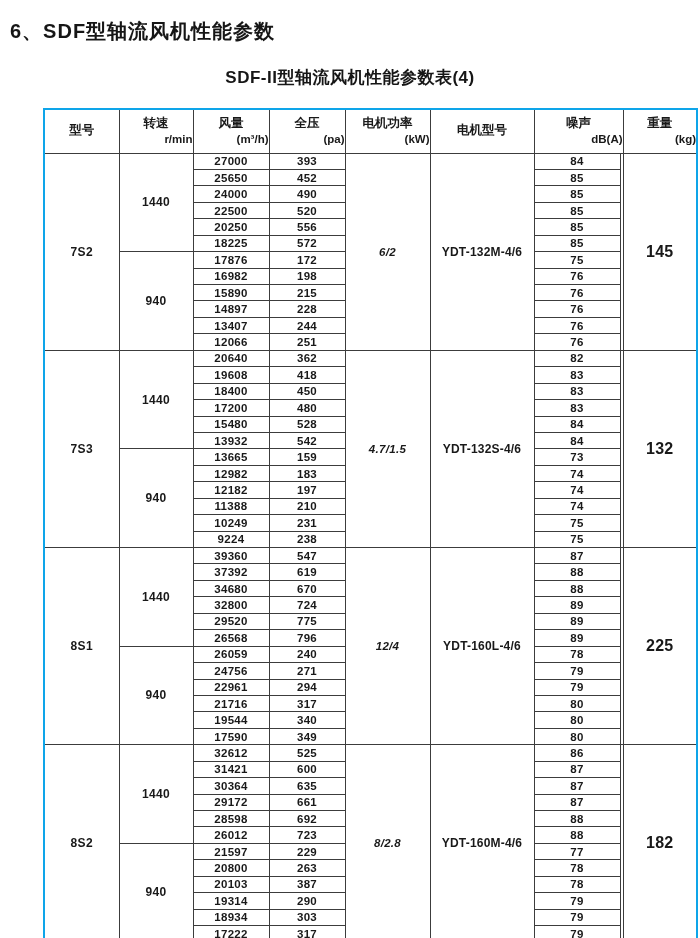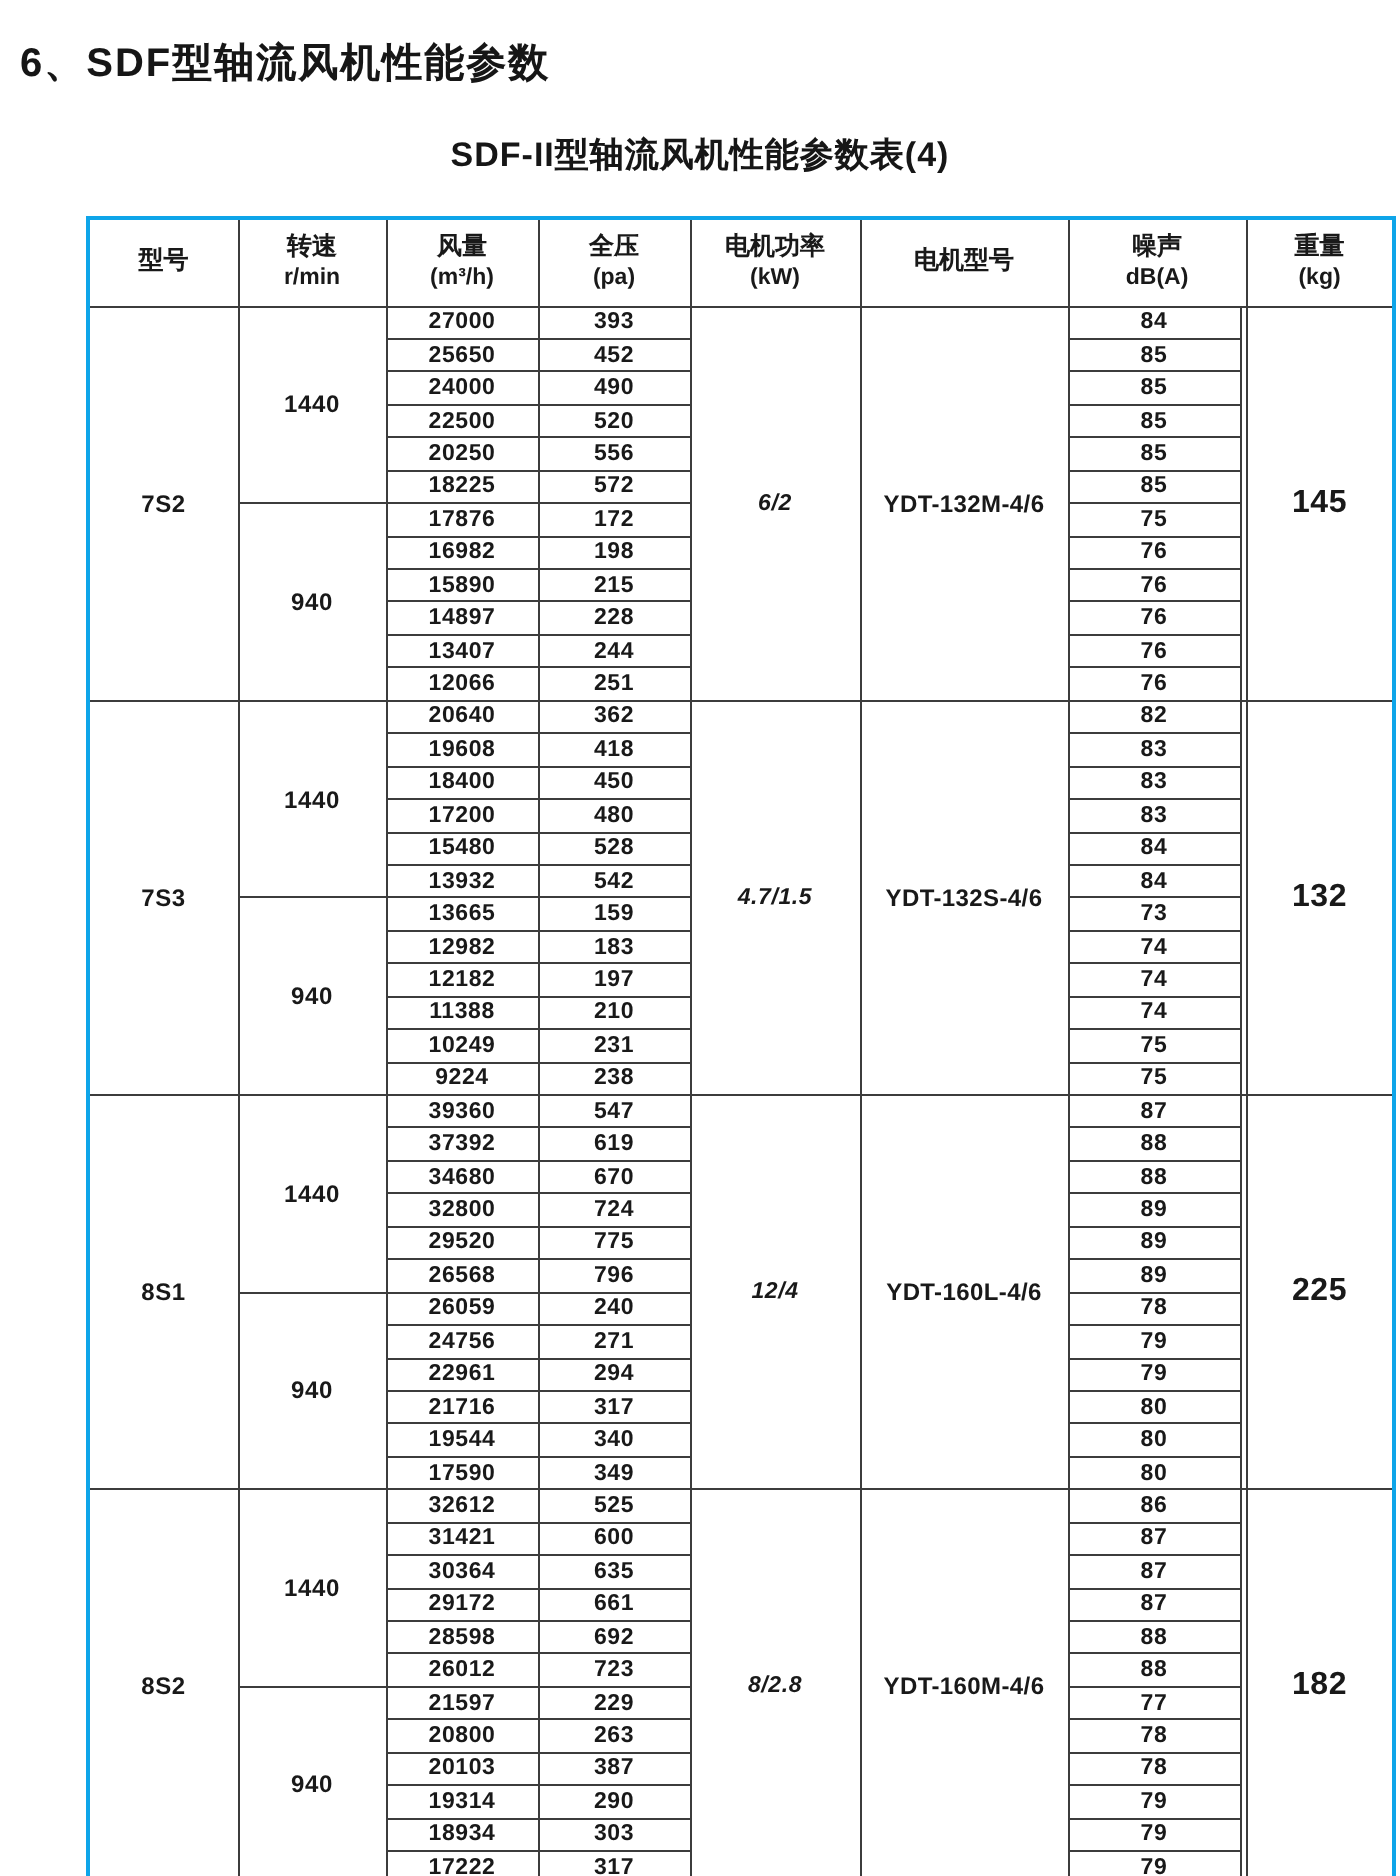--- a/index.html
+++ b/index.html
@@ -45,21 +45,21 @@
   }
   .perf thead tr { height: 44px; }
   .perf tbody tr { height: 16.45px; }
 
   .perf th {
     font-size: 12.5px;
     font-weight: 700;
     line-height: 1.25;
     color: #191919;
   }
-  .perf th .unit { font-size: 11.5px; font-weight: 700; }
+  .perf th .unit { font-size: 11.5px; font-weight: 700; text-align: right; }
 
   .perf td {
     font-size: 11.5px;
     font-weight: 700;
     color: #191919;
     letter-spacing: 0.3px;
   }
   .perf td.model  { font-size: 12px; text-align: center; }
   .perf td.speed  { font-size: 12px; }
   .perf td.power  { font-size: 11.5px; font-style: italic; }

